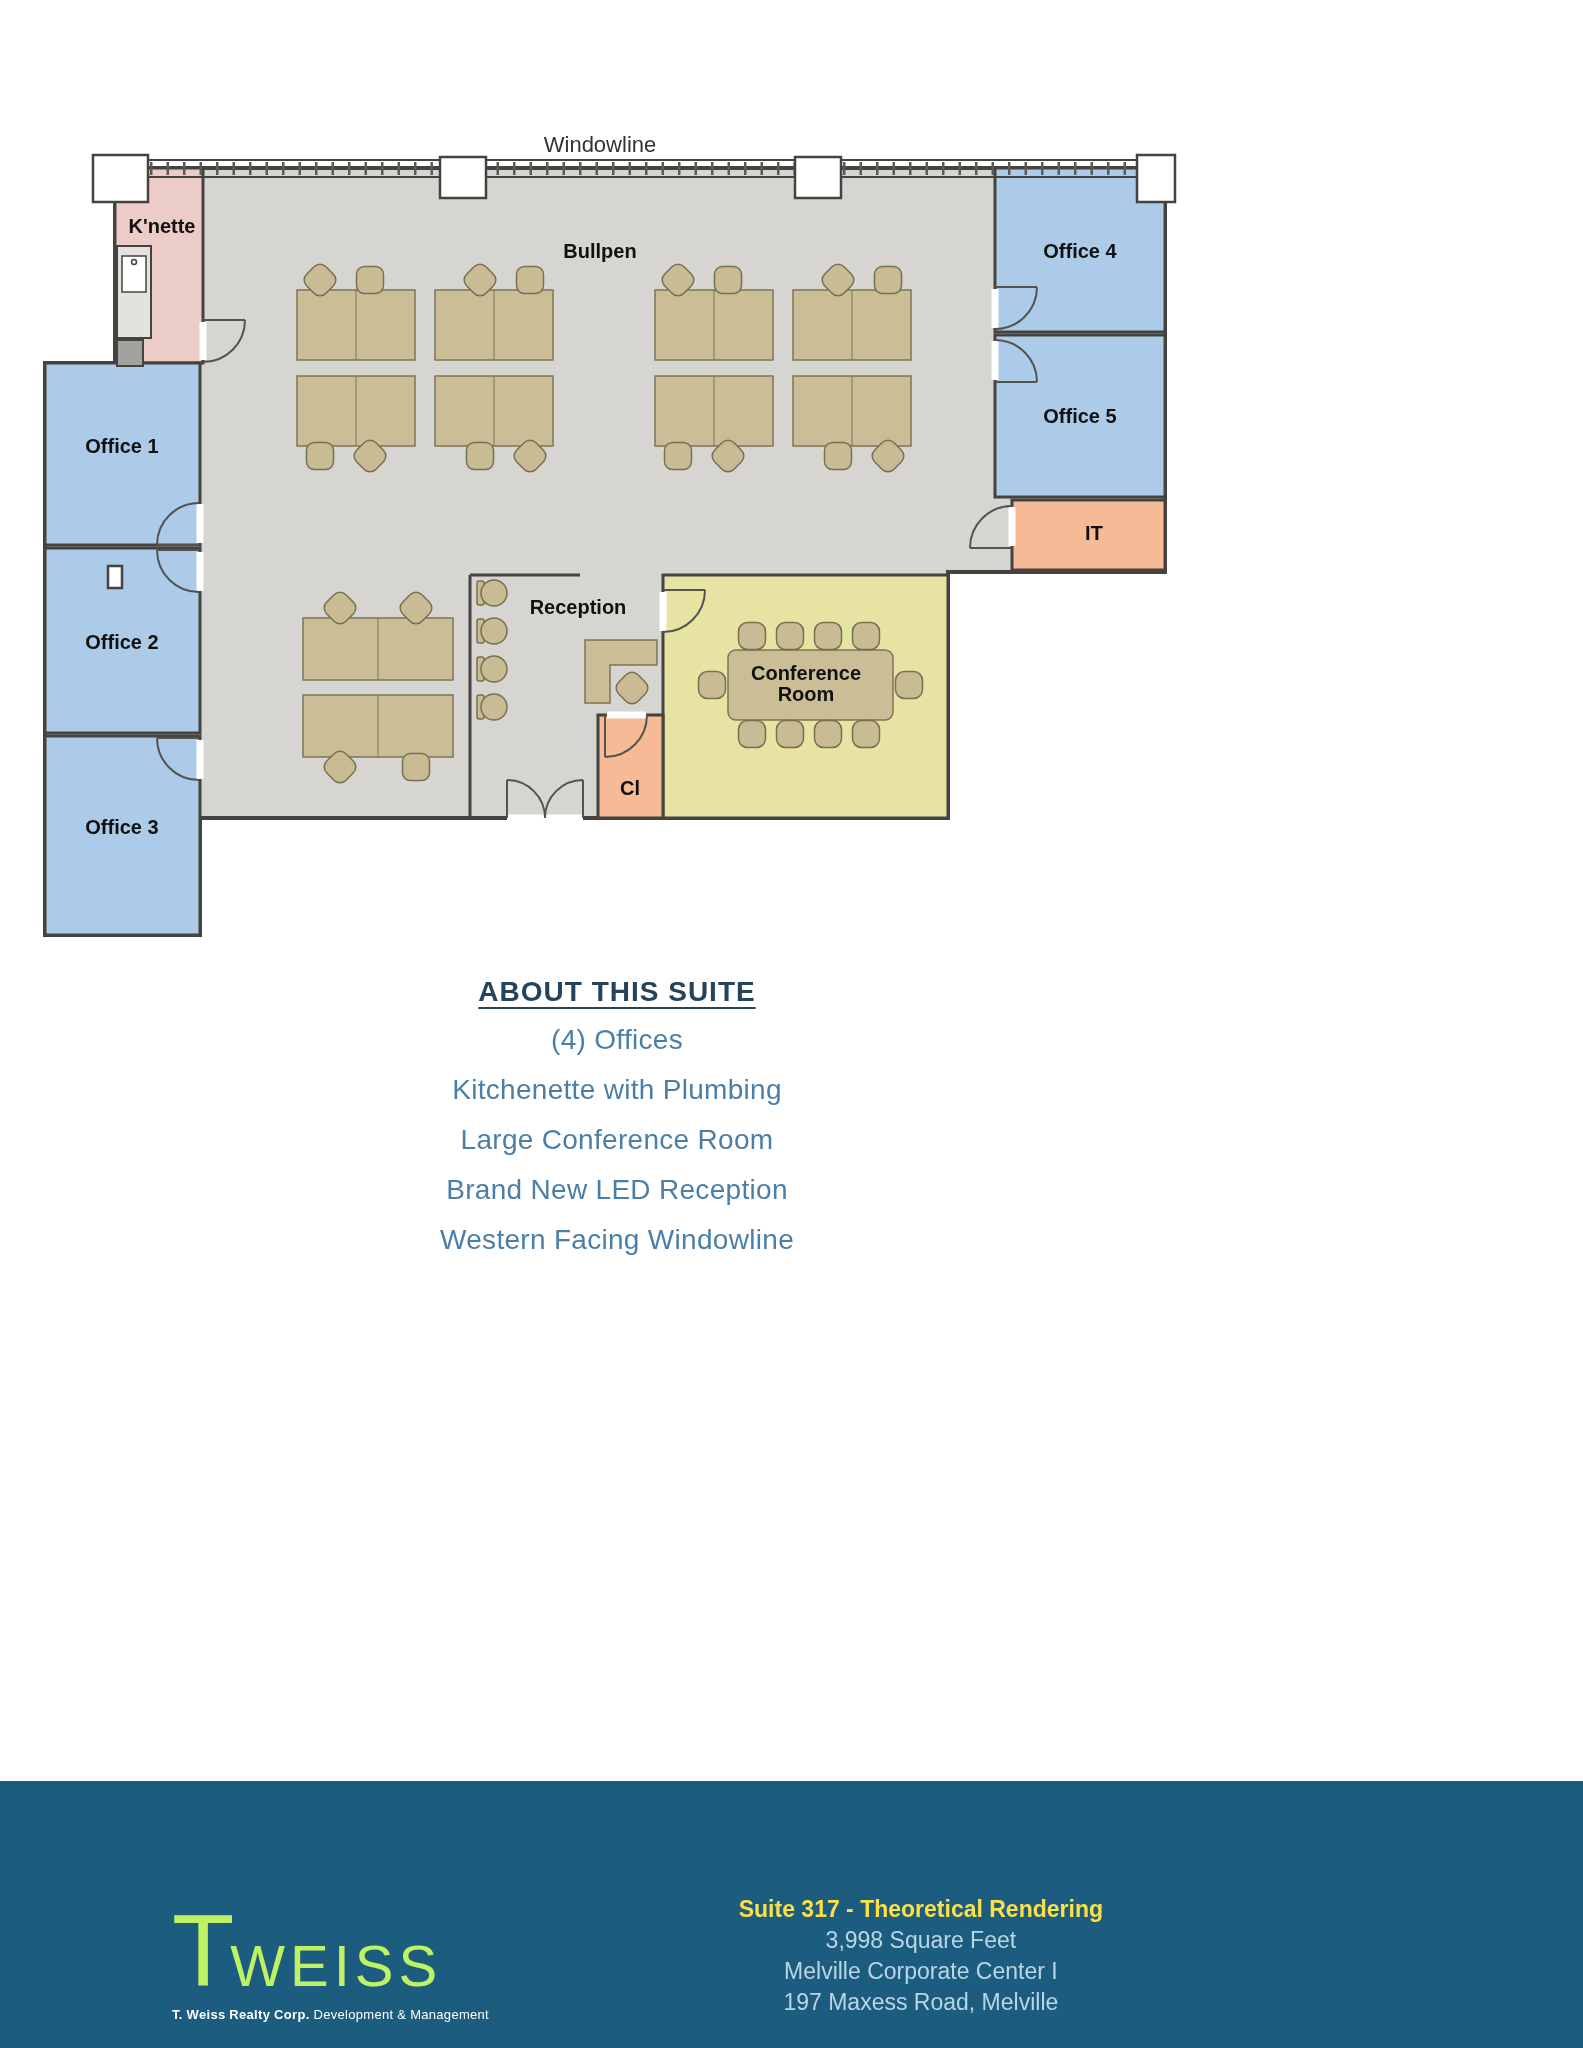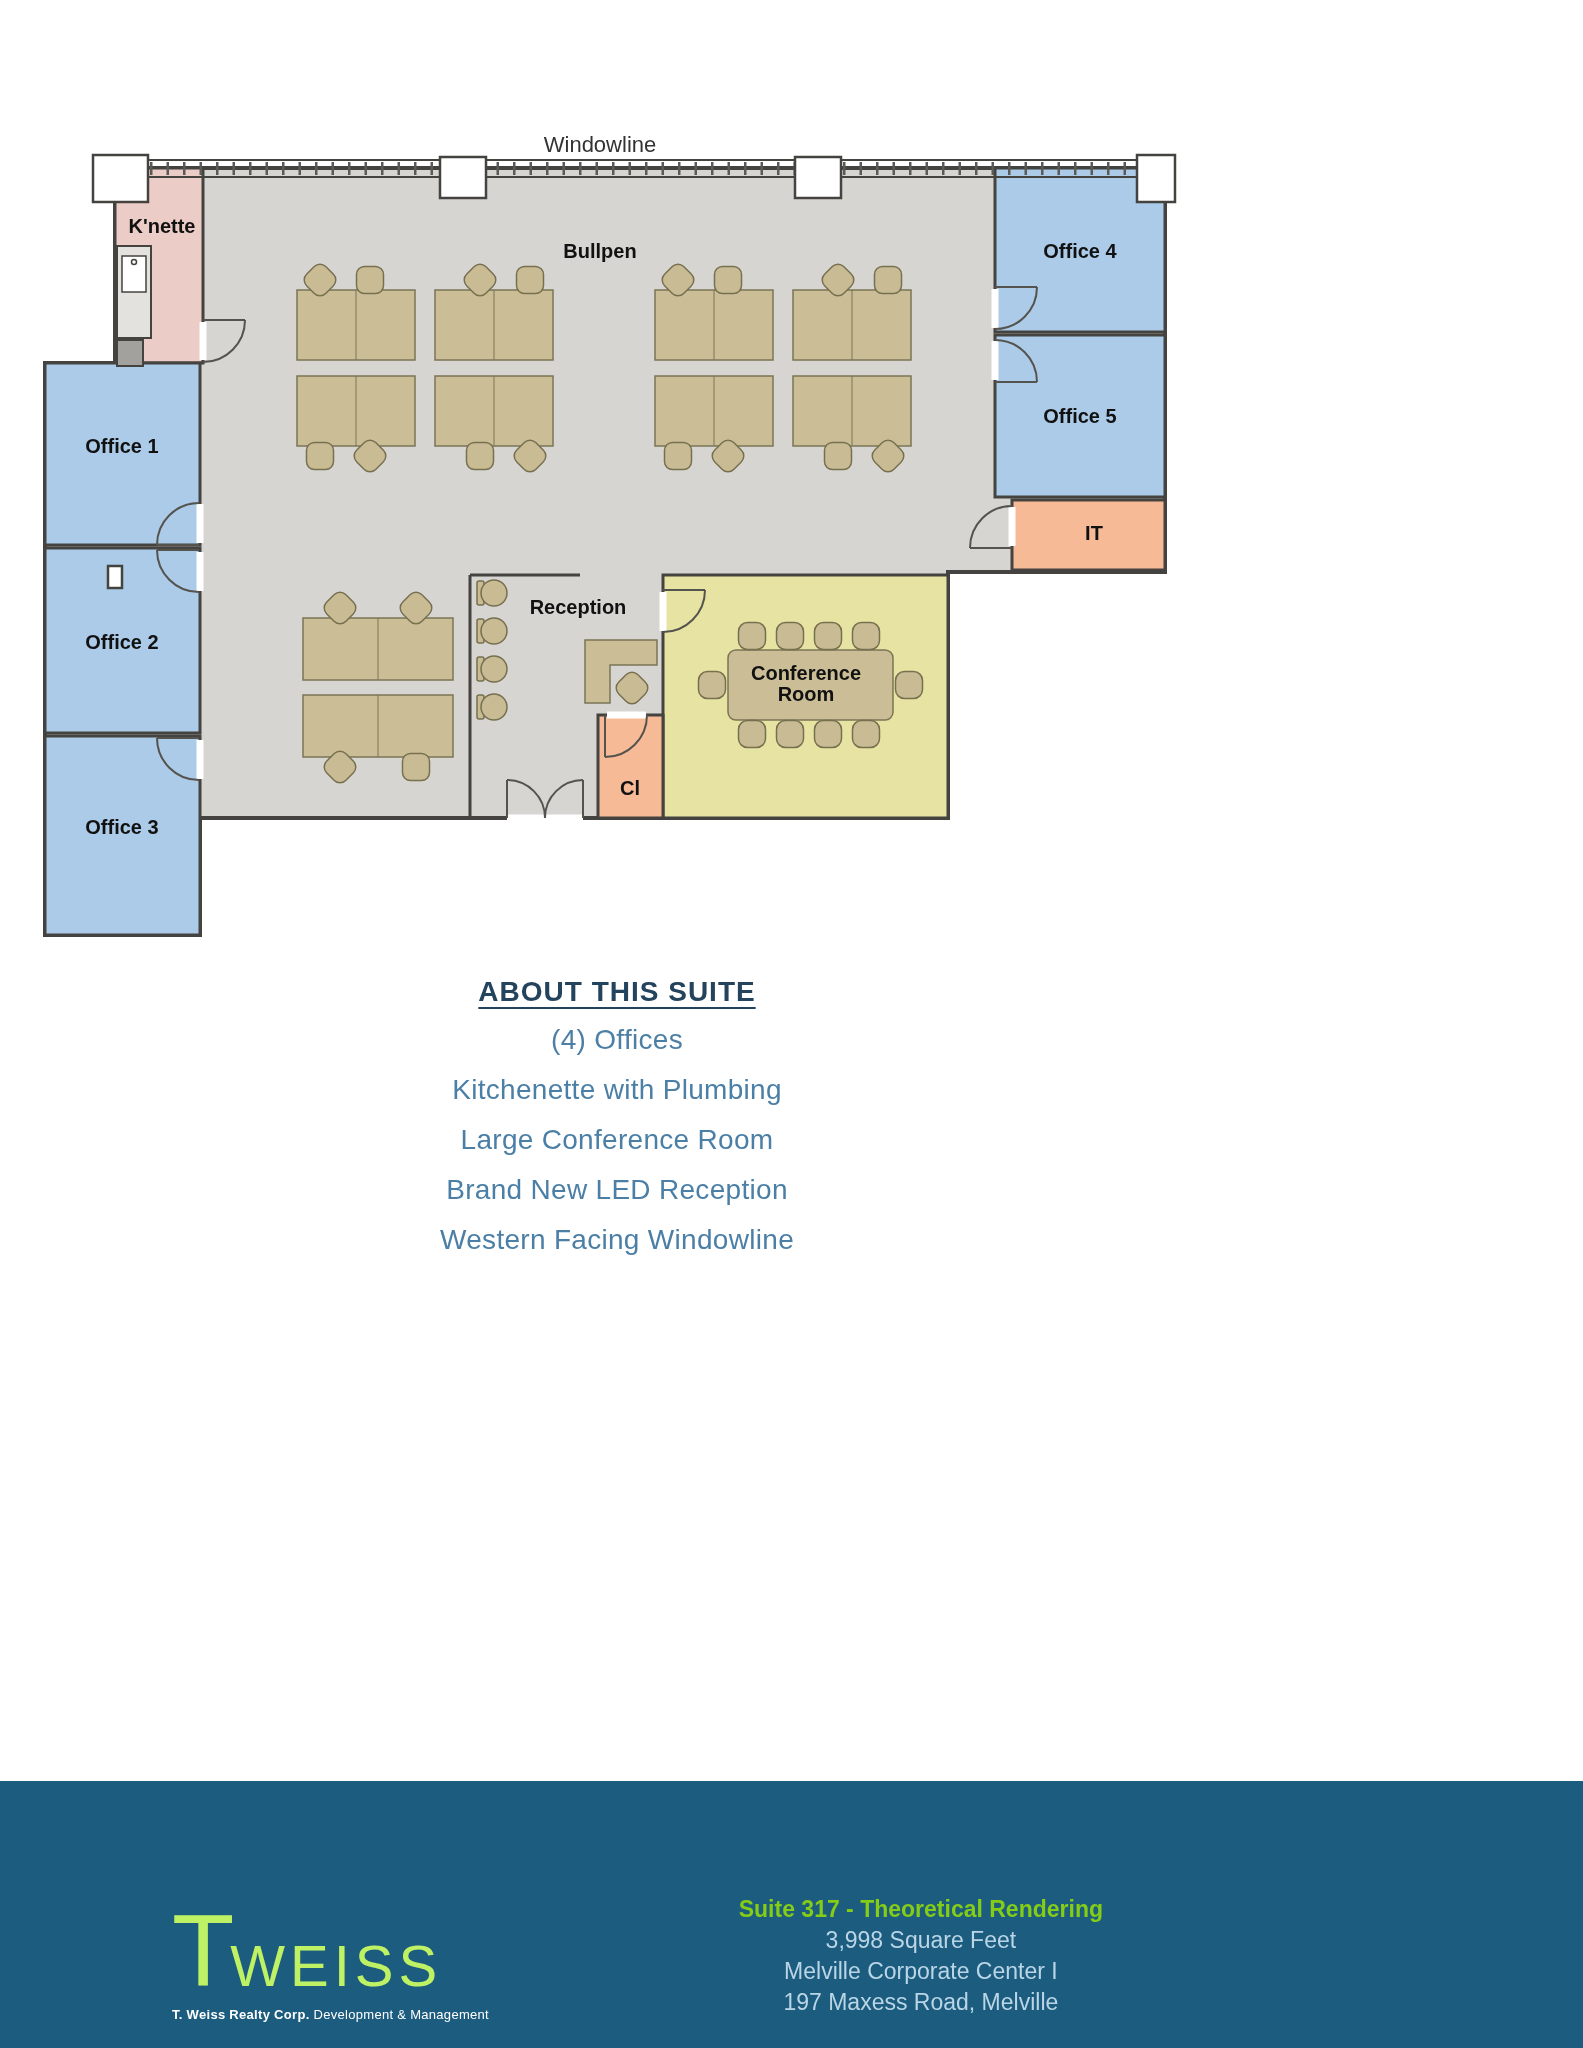--- a/index.html
+++ b/index.html
@@ -19,21 +19,21 @@
     height:267px; background:#1c5c7f; display:flex; align-items:flex-end;
     justify-content:space-between; padding:0 480px 26px 172px; color:#fff;
   }
   .logo { display:flex; flex-direction:column; }
   .logo-text { font-family:Liberation Sans, sans-serif; color:#bef264; line-height:1; white-space:nowrap; }
   .logo-t { font-size:102px; }
   .logo-rest { font-size:58px; text-transform:uppercase; letter-spacing:5px; margin-left:-4px; }
   .logo-sub { font-size:13px; color:#fff; margin-top:5px; letter-spacing:.3px; white-space:nowrap; }
   .logo-sub-bold { font-weight:bold;text-align:center; }
   .footer-info { text-align:center; padding-bottom:4px; }
-  .suite-line { font-size:23px; font-weight:bold; color:#84cc16; line-height:31px; }
+  .suite-line { font-size:23px; font-weight:bold; color:#fde047; line-height:31px; }
   .detail { font-size:23px; color:#b9d5e6; line-height:31px; }
 </style>
 </head>
 <body>
 
 <div class="page">
 
   <svg class="plan" viewBox="0 0 1583 960" xmlns="http://www.w3.org/2000/svg">
 
     <polygon points="115,168 1165,168 1165,572 948,572 948,818 200,818 200,935 45,935 45,363 115,363" fill="#d7d5d2" stroke="#45433f" stroke-width="4"></polygon>

